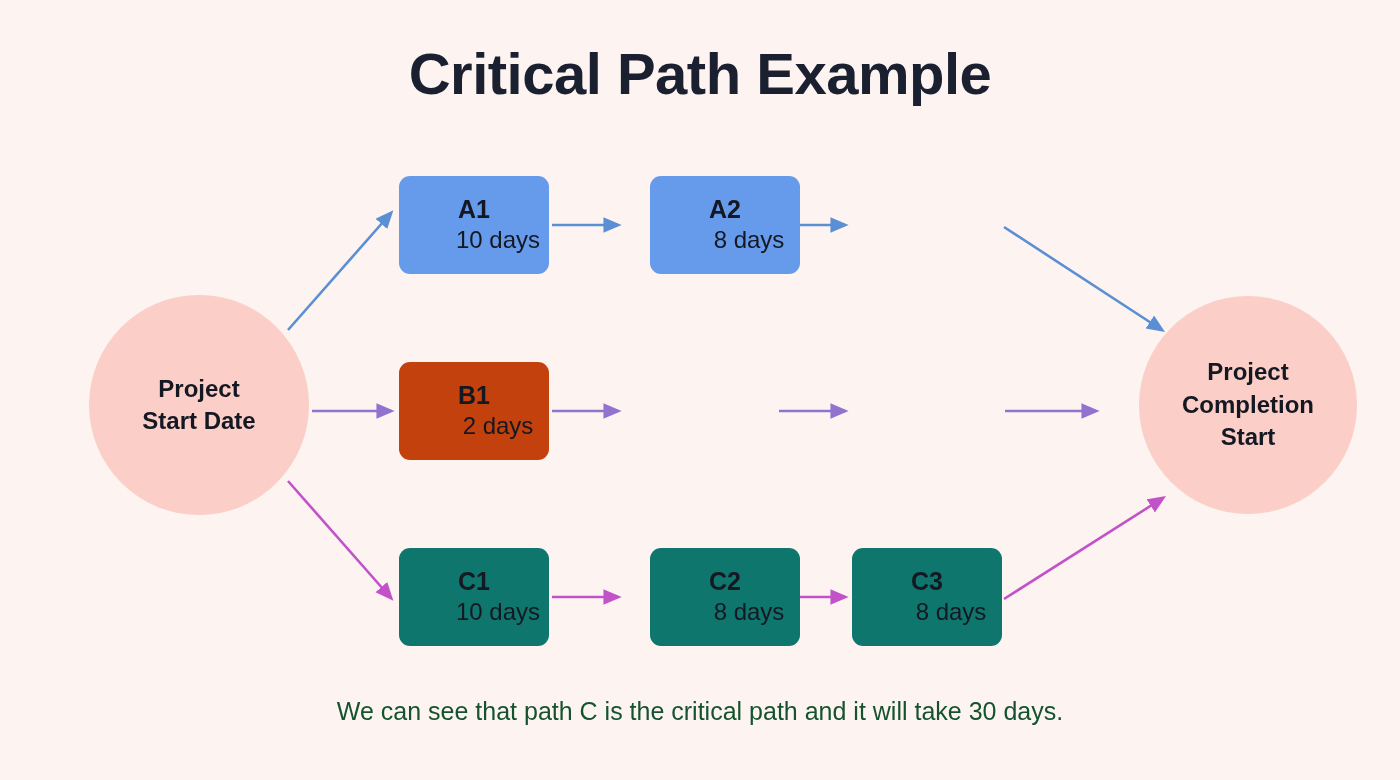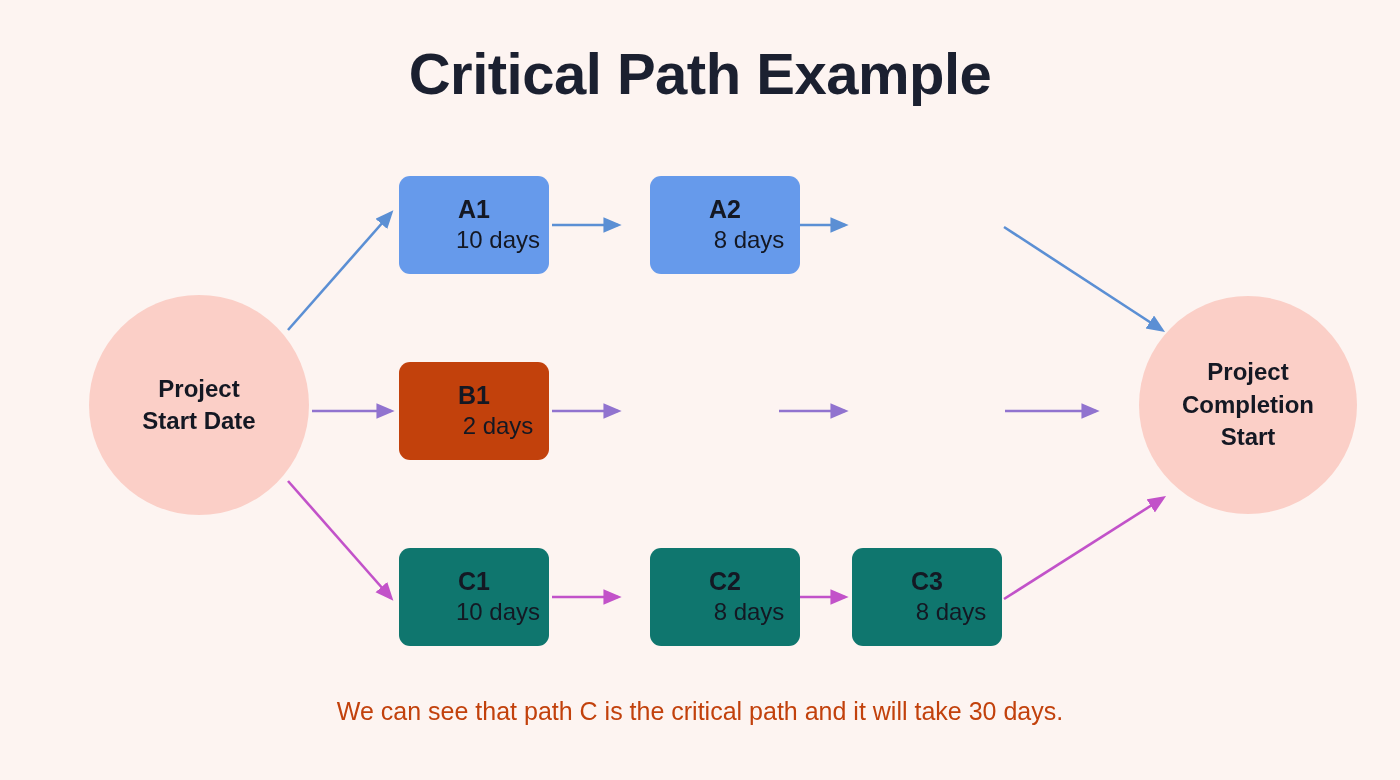--- a/index.html
+++ b/index.html
@@ -36,21 +36,21 @@
 
   
   .caption {
     position: absolute;
     left: 0;
     top: 697px;
     width: 1400px;
     text-align: center;
     font-size: 25px;
     font-weight: 400;
-    color: #c2410c;
+    color: #14532d;
   }
 
   
   #edges {
     position: absolute;
     left: 0;
     top: 0;
     width: 1400px;
     height: 780px;
     pointer-events: none;

